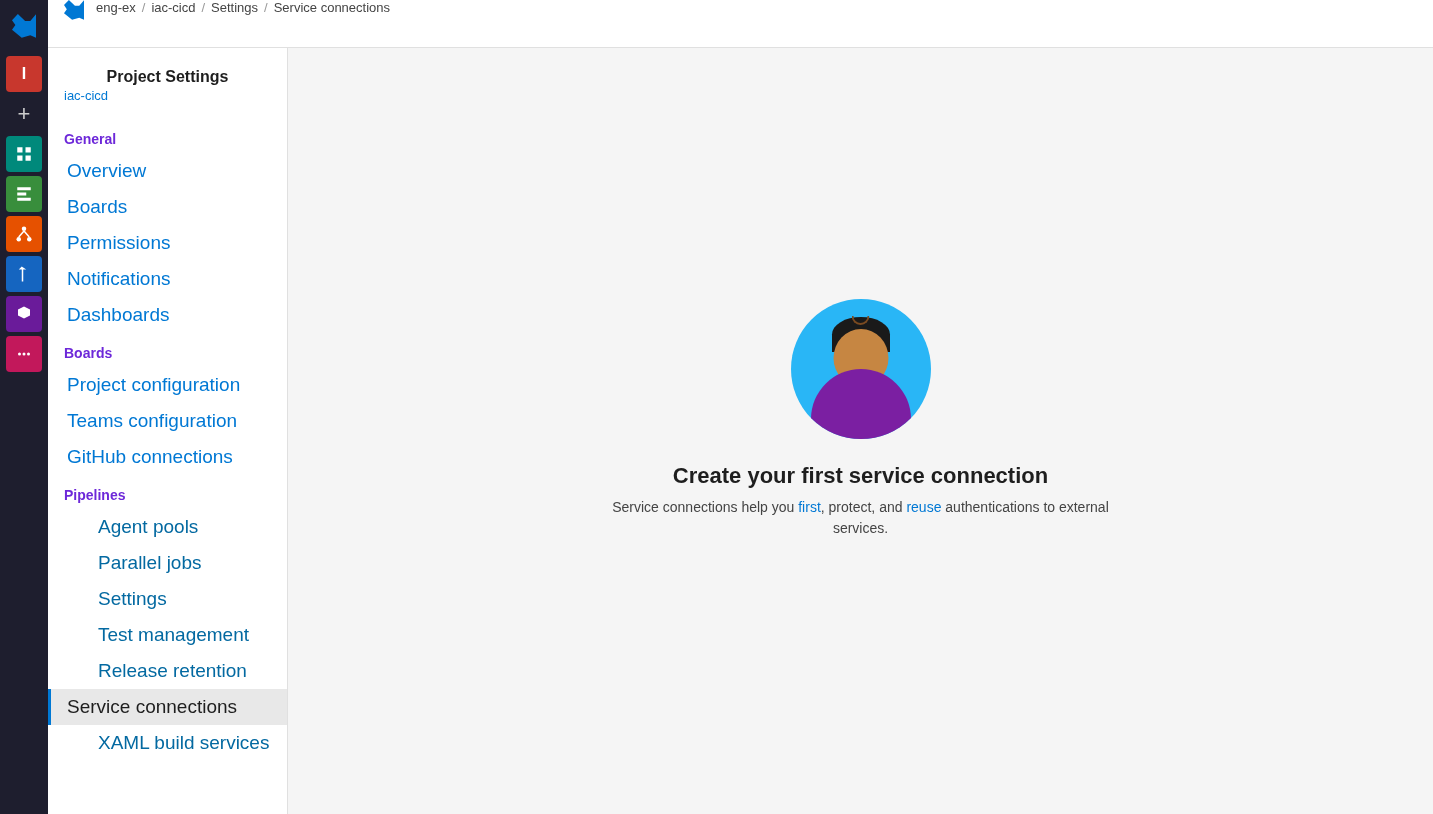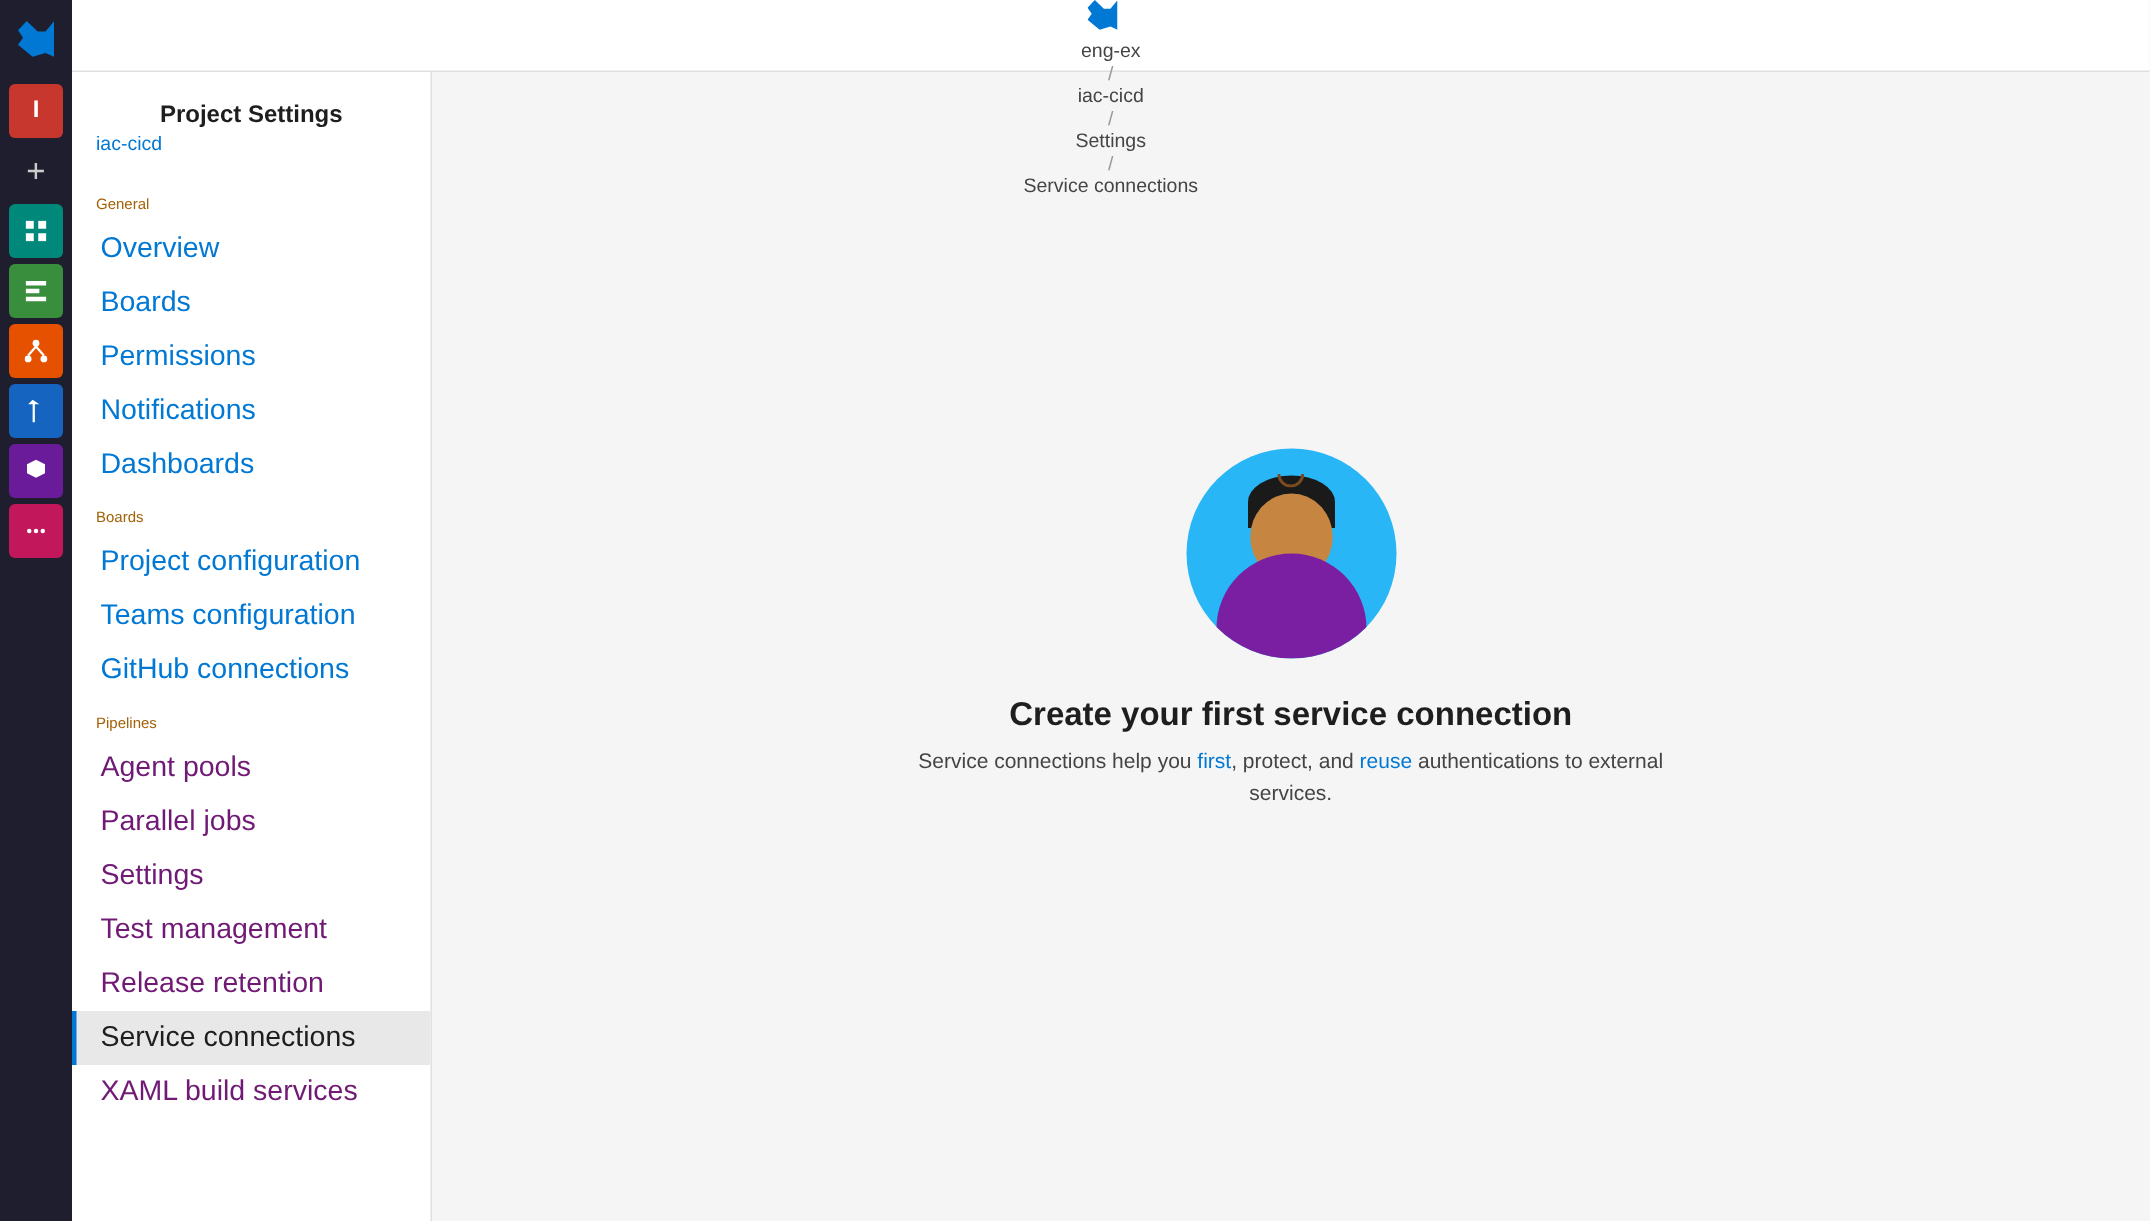--- a/index.html
+++ b/index.html
@@ -47,26 +47,24 @@
     
     .top-bar {
       position: absolute;
       left: 48px;
       top: 0;
       right: 0;
       height: 48px;
       background: #fff;
       border-bottom: 1px solid #e0e0e0;
       display: flex;
-      align-items: center;
       padding: 0 16px;
       font-size: 13px;
       color: #444;
       z-index: 10;
-      flex-direction: column;
     }
     .breadcrumb-sep { margin: 0 6px; color: #999; }
     .breadcrumb-link { color: #444; text-decoration: none; cursor: pointer; }
     .breadcrumb-current { color: #444; }
 
     
     .main-layout {
       position: absolute;
       top: 48px;
       left: 48px;
@@ -93,43 +91,43 @@
       padding: 20px 16px 2px 16px;
       text-align: center;
     }
     .project-subtitle {
       font-size: 13px;
       color: #0078d4;
       padding: 0 16px 16px 16px;
     }
 
     .sidebar-section-header {
-      font-size: 10px;
-      font-weight: 400;
-      color: #a16207;
+      font-size: 14px;
+      font-weight: 700;
+      color: #6d28d9;
       padding: 12px 16px 6px 16px;
     }
 
     .sidebar-item {
       display: flex;
       align-items: center;
       padding: 7px 16px;
       font-size: 19px;
       color: #0078d4;
       cursor: pointer;
       text-decoration: none;
       border-left: 3px solid transparent;
     }
     .sidebar-item.active {
       background: #e8e8e8;
       border-left: 3px solid #0078d4;
       color: #1e1e1e;
       font-weight: 500;
     }
-    .sidebar-item.dark-text { color: #701a75; }
+    .sidebar-item.dark-text { color: #0369a1; margin-left: 31px; }
 
     
     .content-area {
       flex: 1;
       background: #f5f5f5;
       display: flex;
       align-items: center;
       justify-content: center;
       flex-direction: column;
       padding: 40px;

